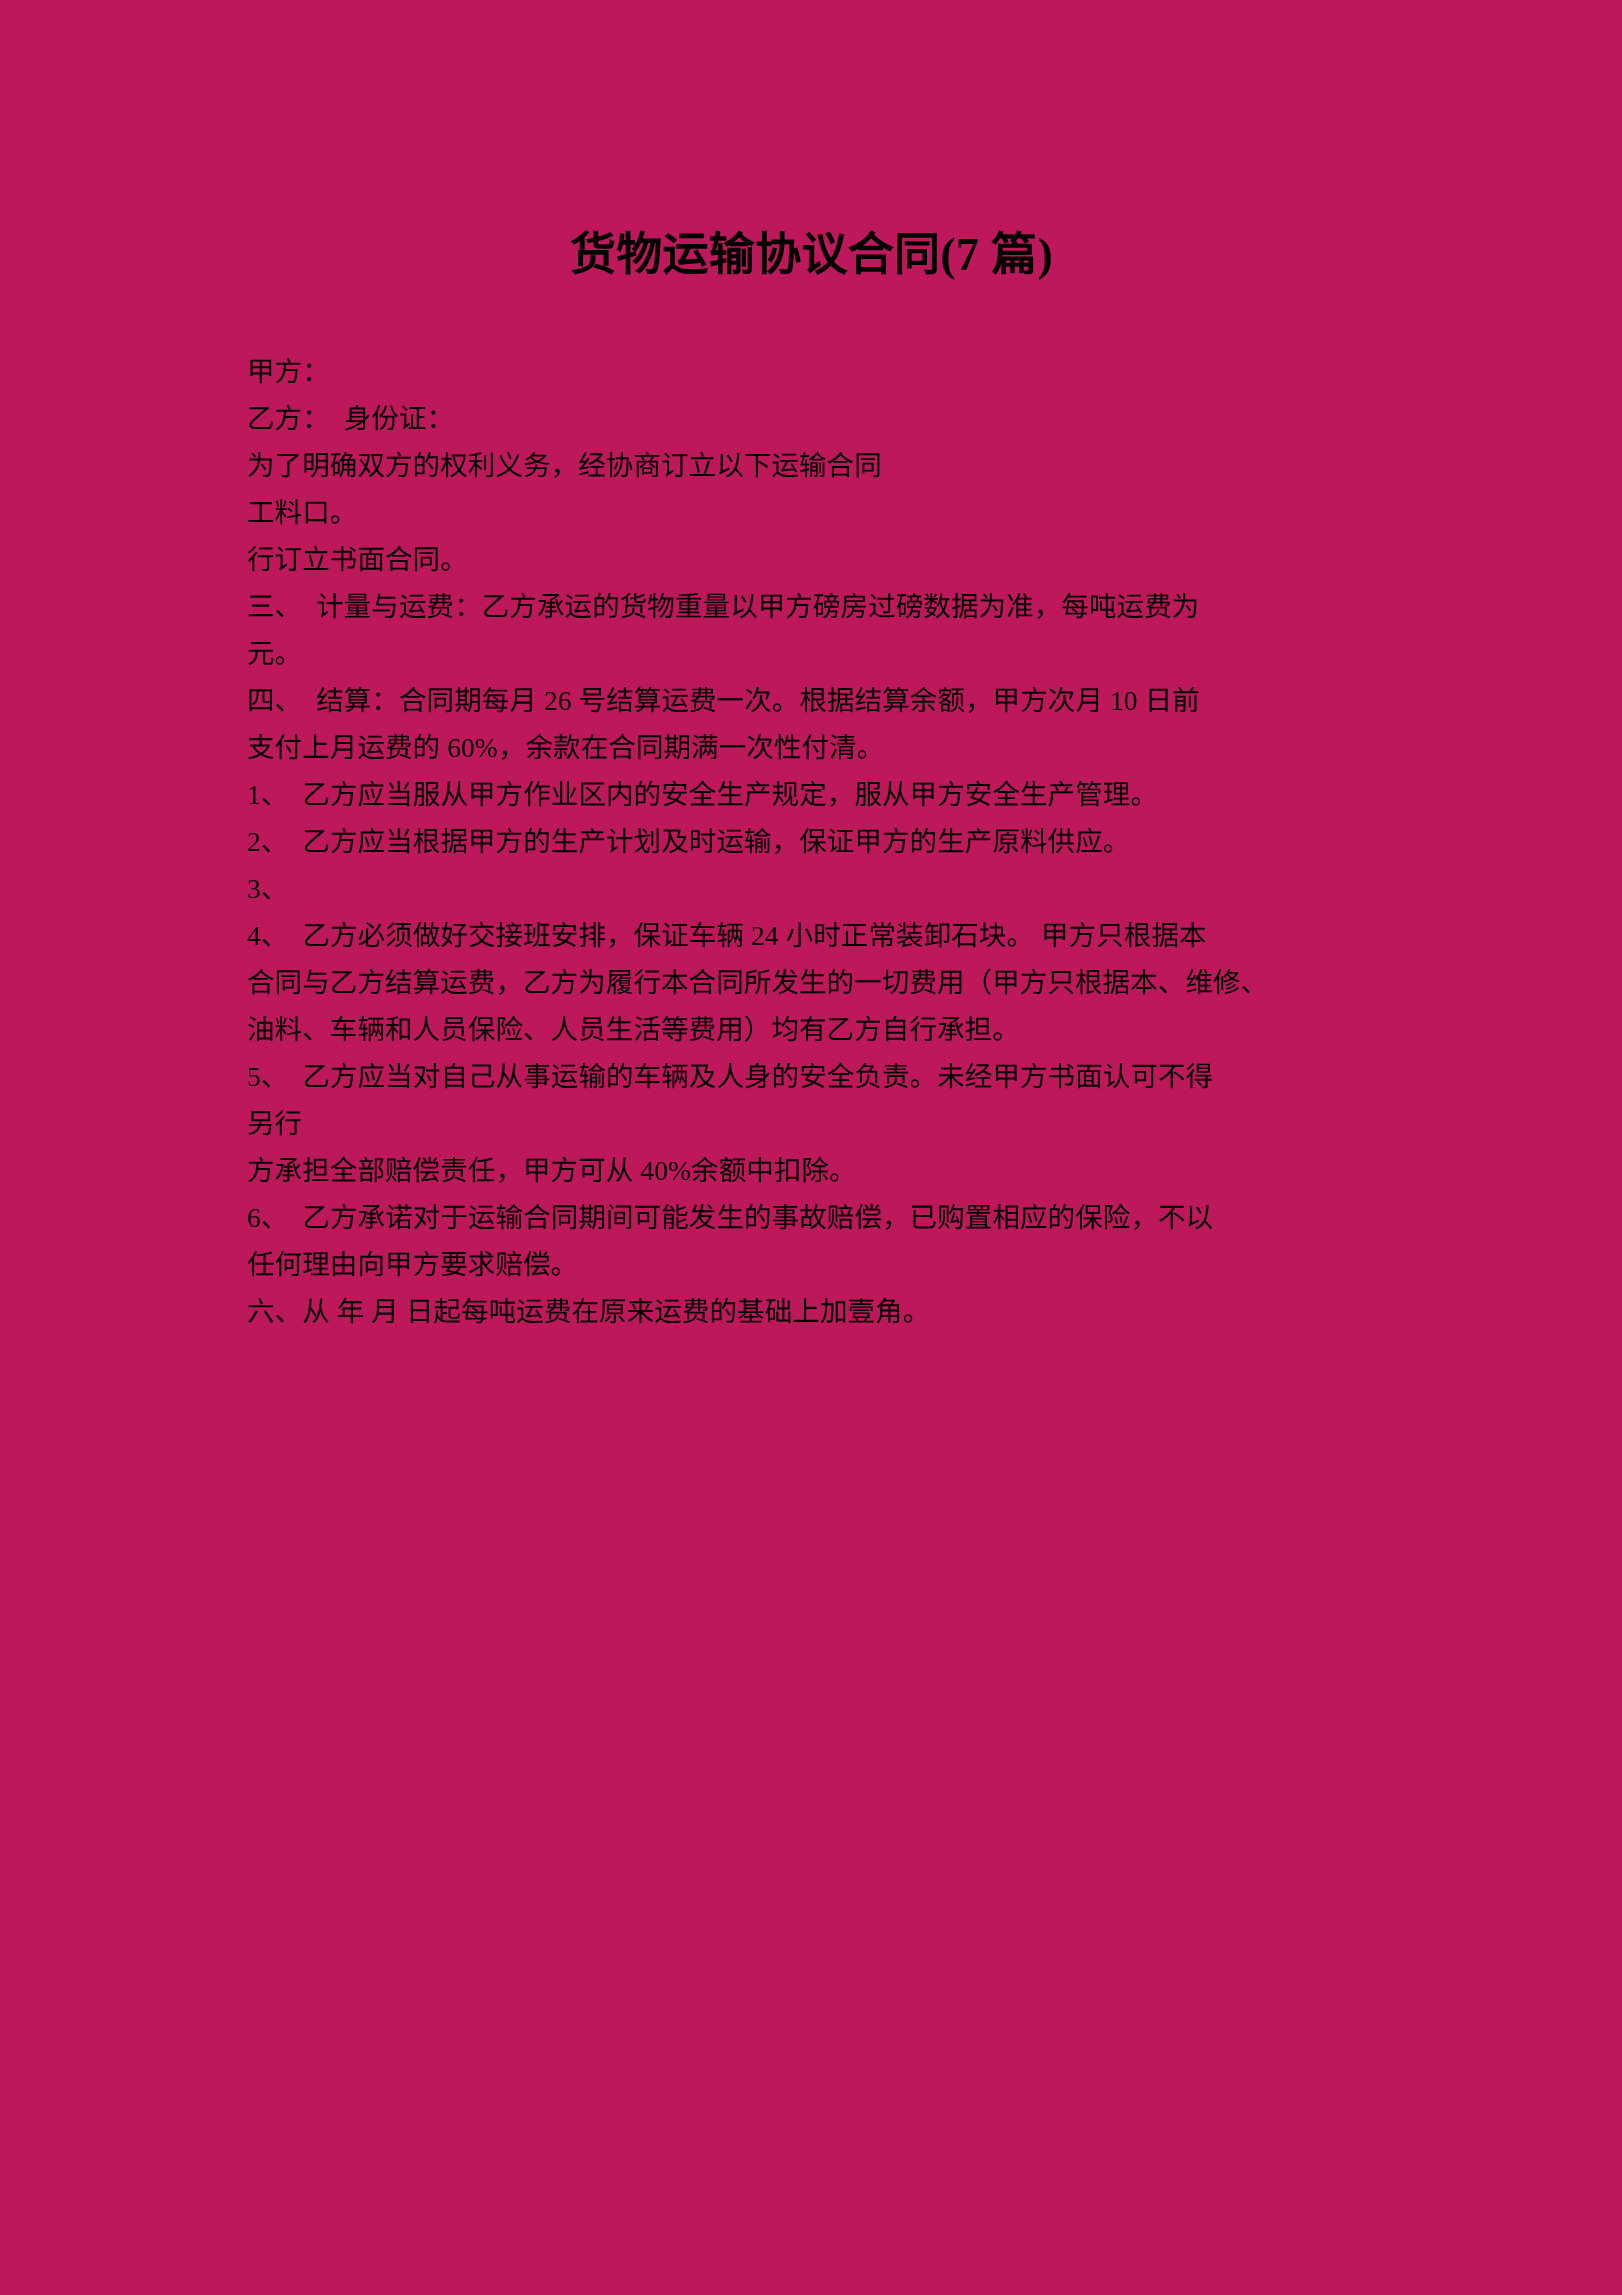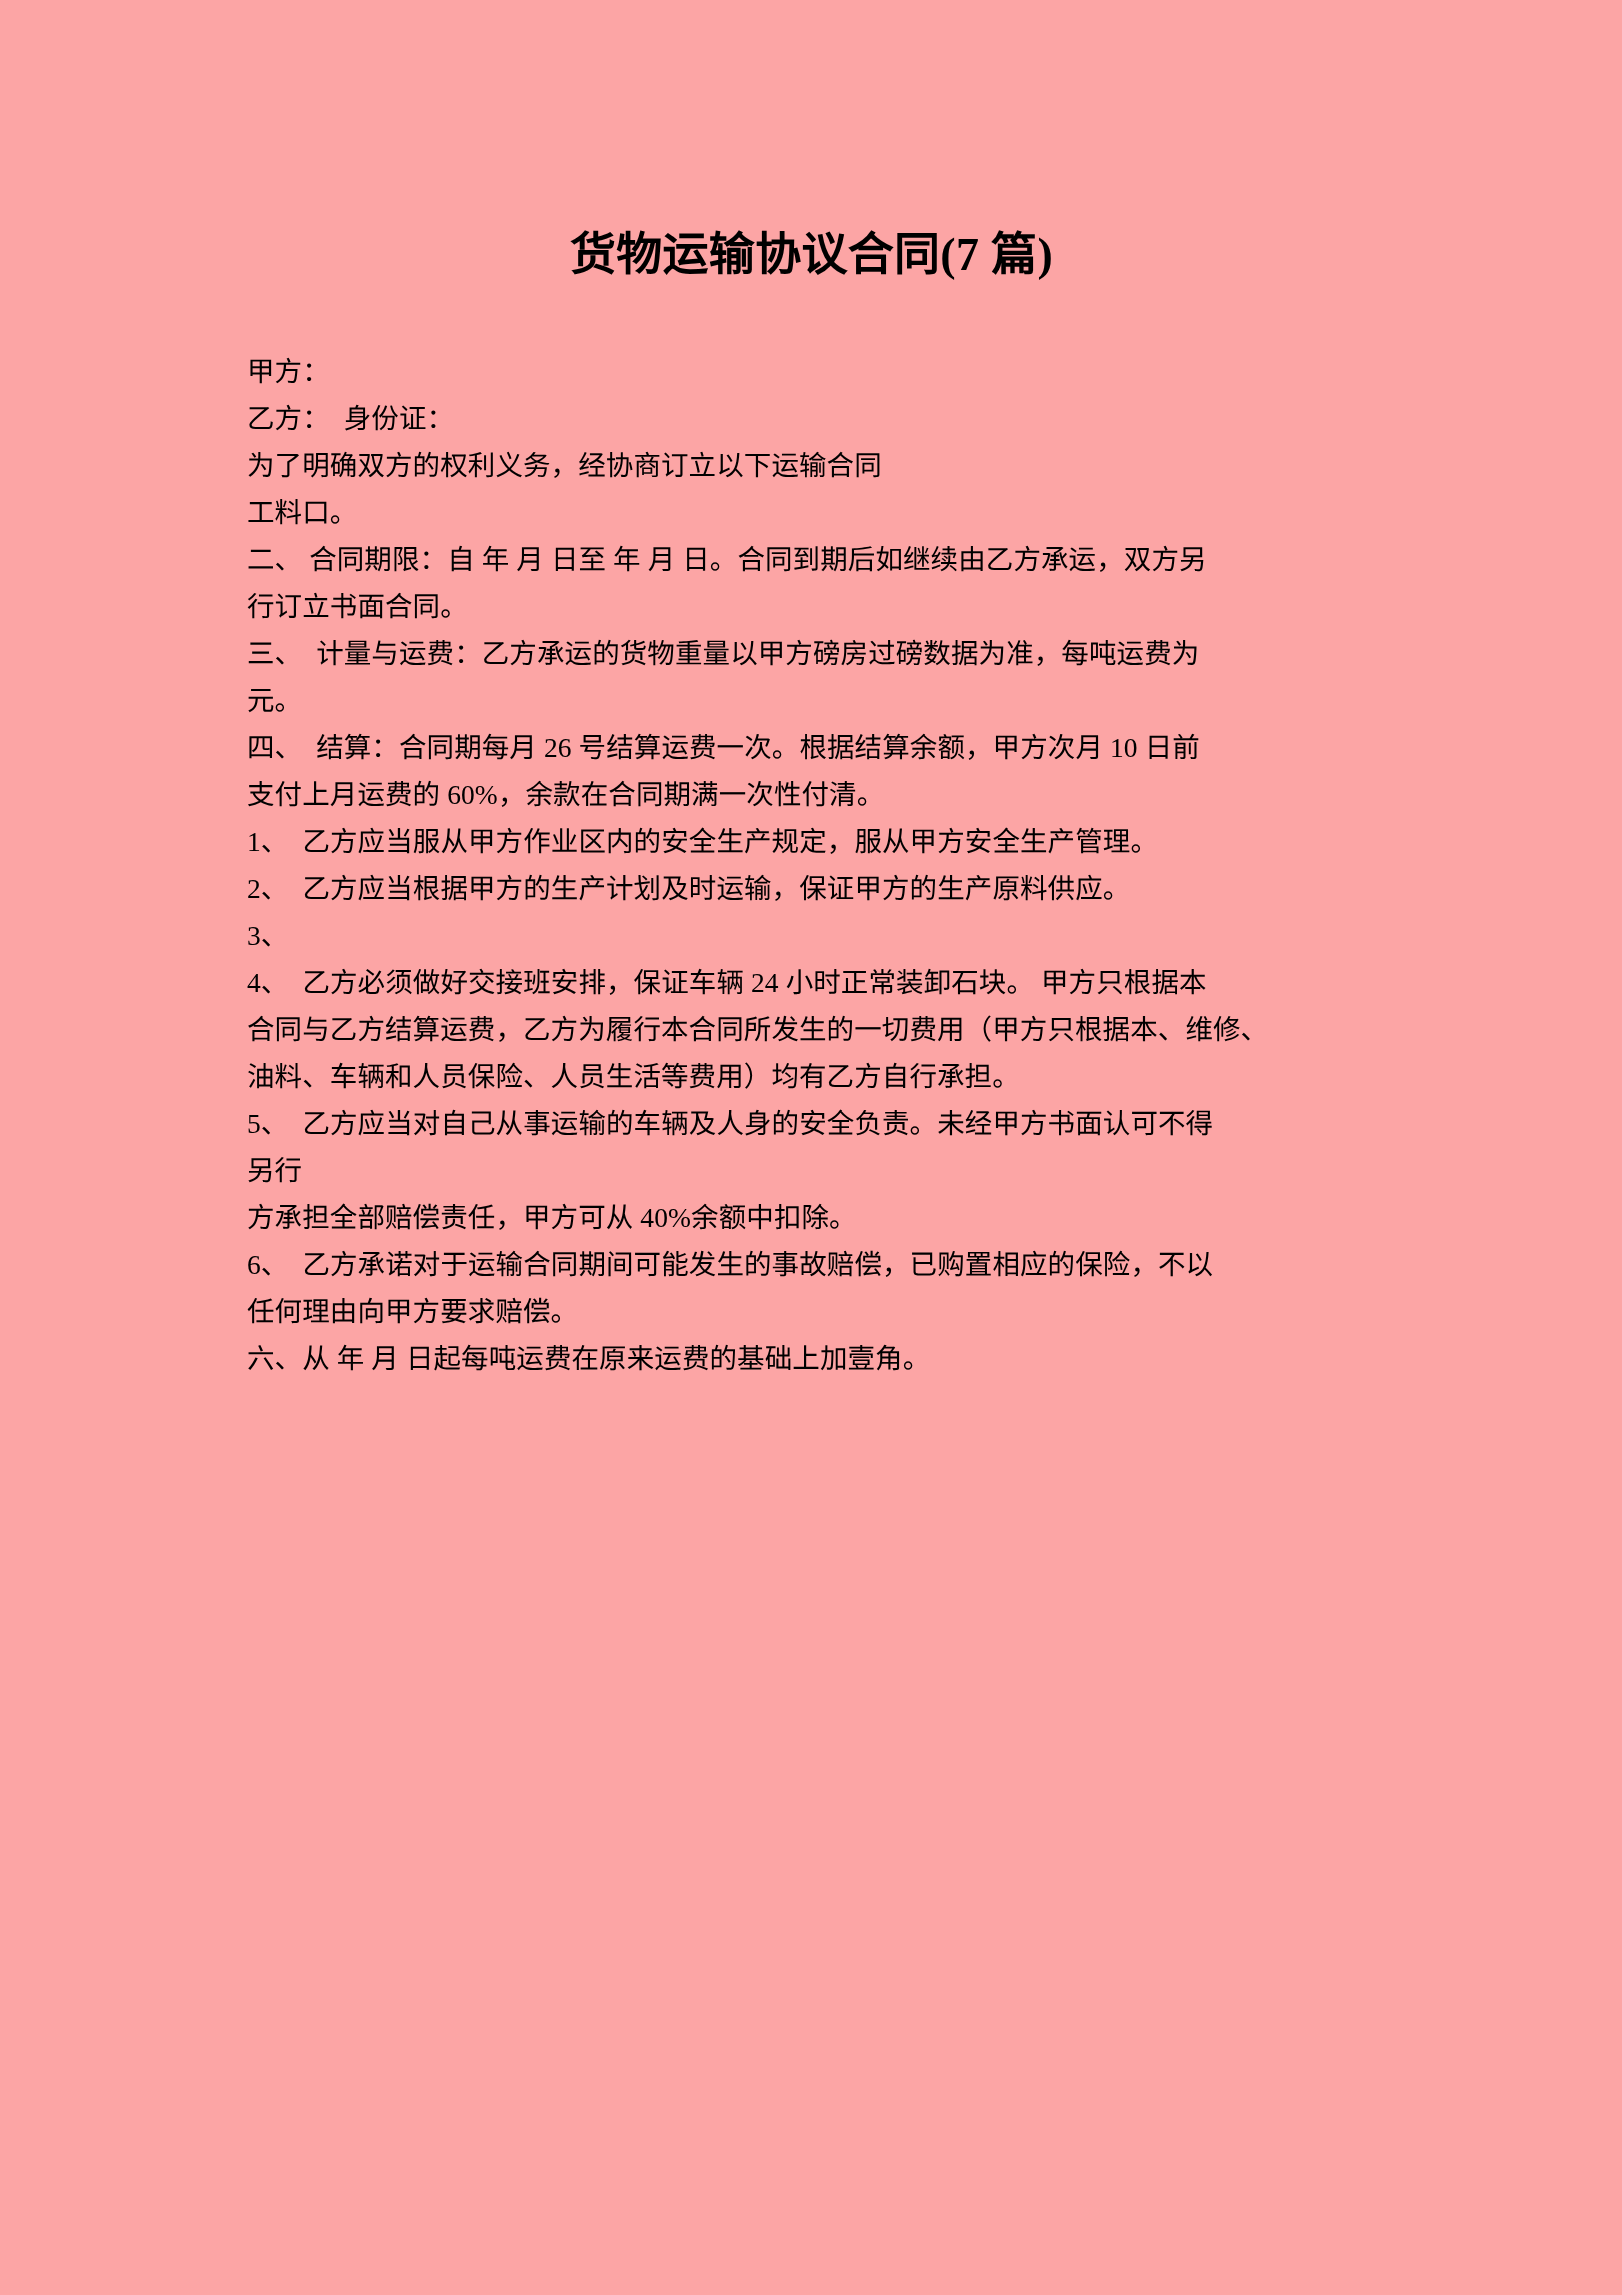--- a/index.html
+++ b/index.html
@@ -9,21 +9,21 @@
     background: #ffffff;
   }
   body {
     font-family: "Liberation Serif", "DejaVu Serif", serif;
     color: #000000;
   }
   .page {
     position: relative;
     width: 1623px;
     height: 2295px;
-    background: #fca5a5;
+    background: #be185d;
     margin: 0 auto;
     overflow: hidden;
     box-sizing: border-box;
   }
   .doc-title {
     position: absolute;
     left: 0;
     top: 196px;
     width: 1623px;
     text-align: center;
@@ -54,21 +54,20 @@
 
 <div class="page">
 
   <h1 class="doc-title">货物运输协议合同(7 篇)</h1>
 
   <div class="body-block">
       <div class="line">甲方：</div>
       <div class="line">乙方：  身份证：</div>
       <div class="line">为了明确双方的权利义务，经协商订立以下运输合同</div>
       <div class="line">工料口。</div>
-      <div class="line">二、 合同期限：自 年 月 日至 年 月 日。合同到期后如继续由乙方承运，双方另</div>
       <div class="line">行订立书面合同。</div>
       <div class="line">三、  计量与运费：乙方承运的货物重量以甲方磅房过磅数据为准，每吨运费为</div>
       <div class="line">元。</div>
       <div class="line">四、  结算：合同期每月 26 号结算运费一次。根据结算余额，甲方次月 10 日前</div>
       <div class="line">支付上月运费的 60%，余款在合同期满一次性付清。</div>
       <div class="line">1、  乙方应当服从甲方作业区内的安全生产规定，服从甲方安全生产管理。</div>
       <div class="line">2、  乙方应当根据甲方的生产计划及时运输，保证甲方的生产原料供应。</div>
       <div class="line">3、</div>
       <div class="line">4、  乙方必须做好交接班安排，保证车辆 24 小时正常装卸石块。 甲方只根据本</div>
       <div class="line">合同与乙方结算运费，乙方为履行本合同所发生的一切费用（甲方只根据本、维修、</div>

